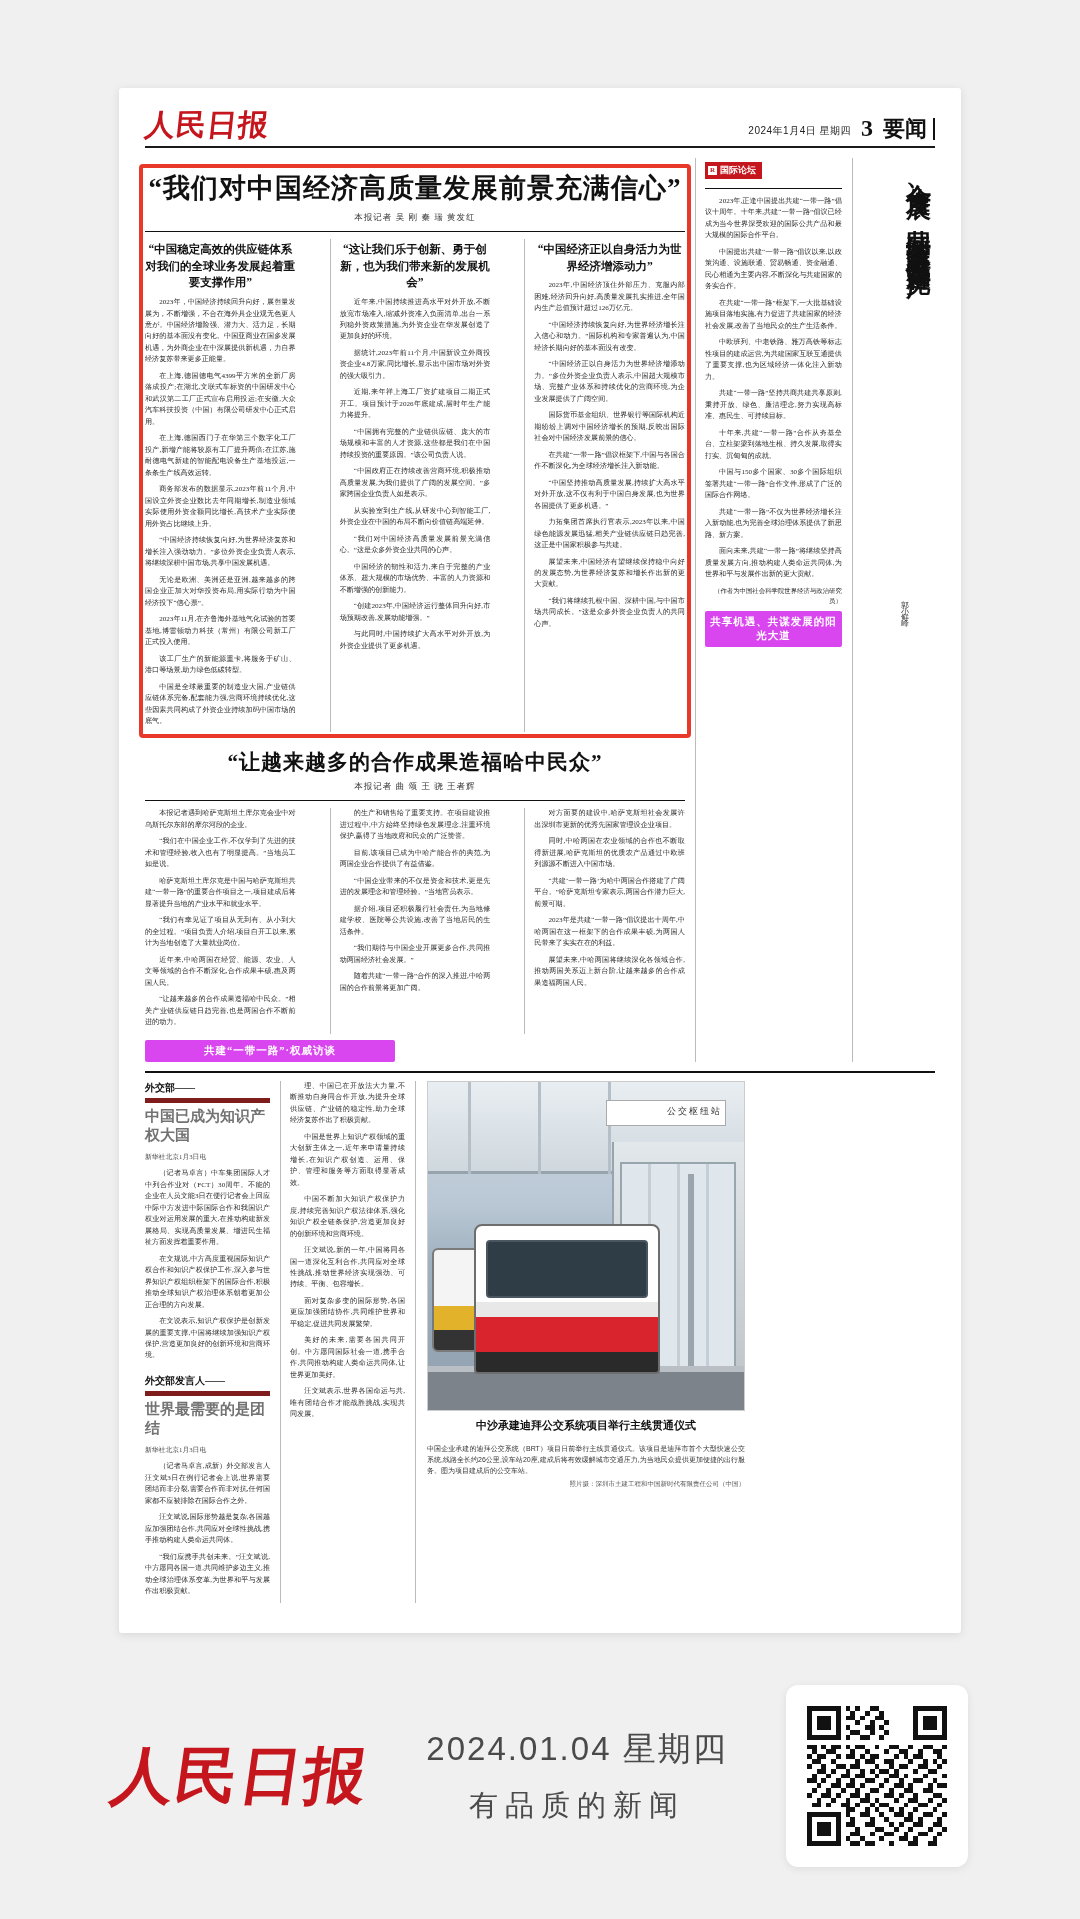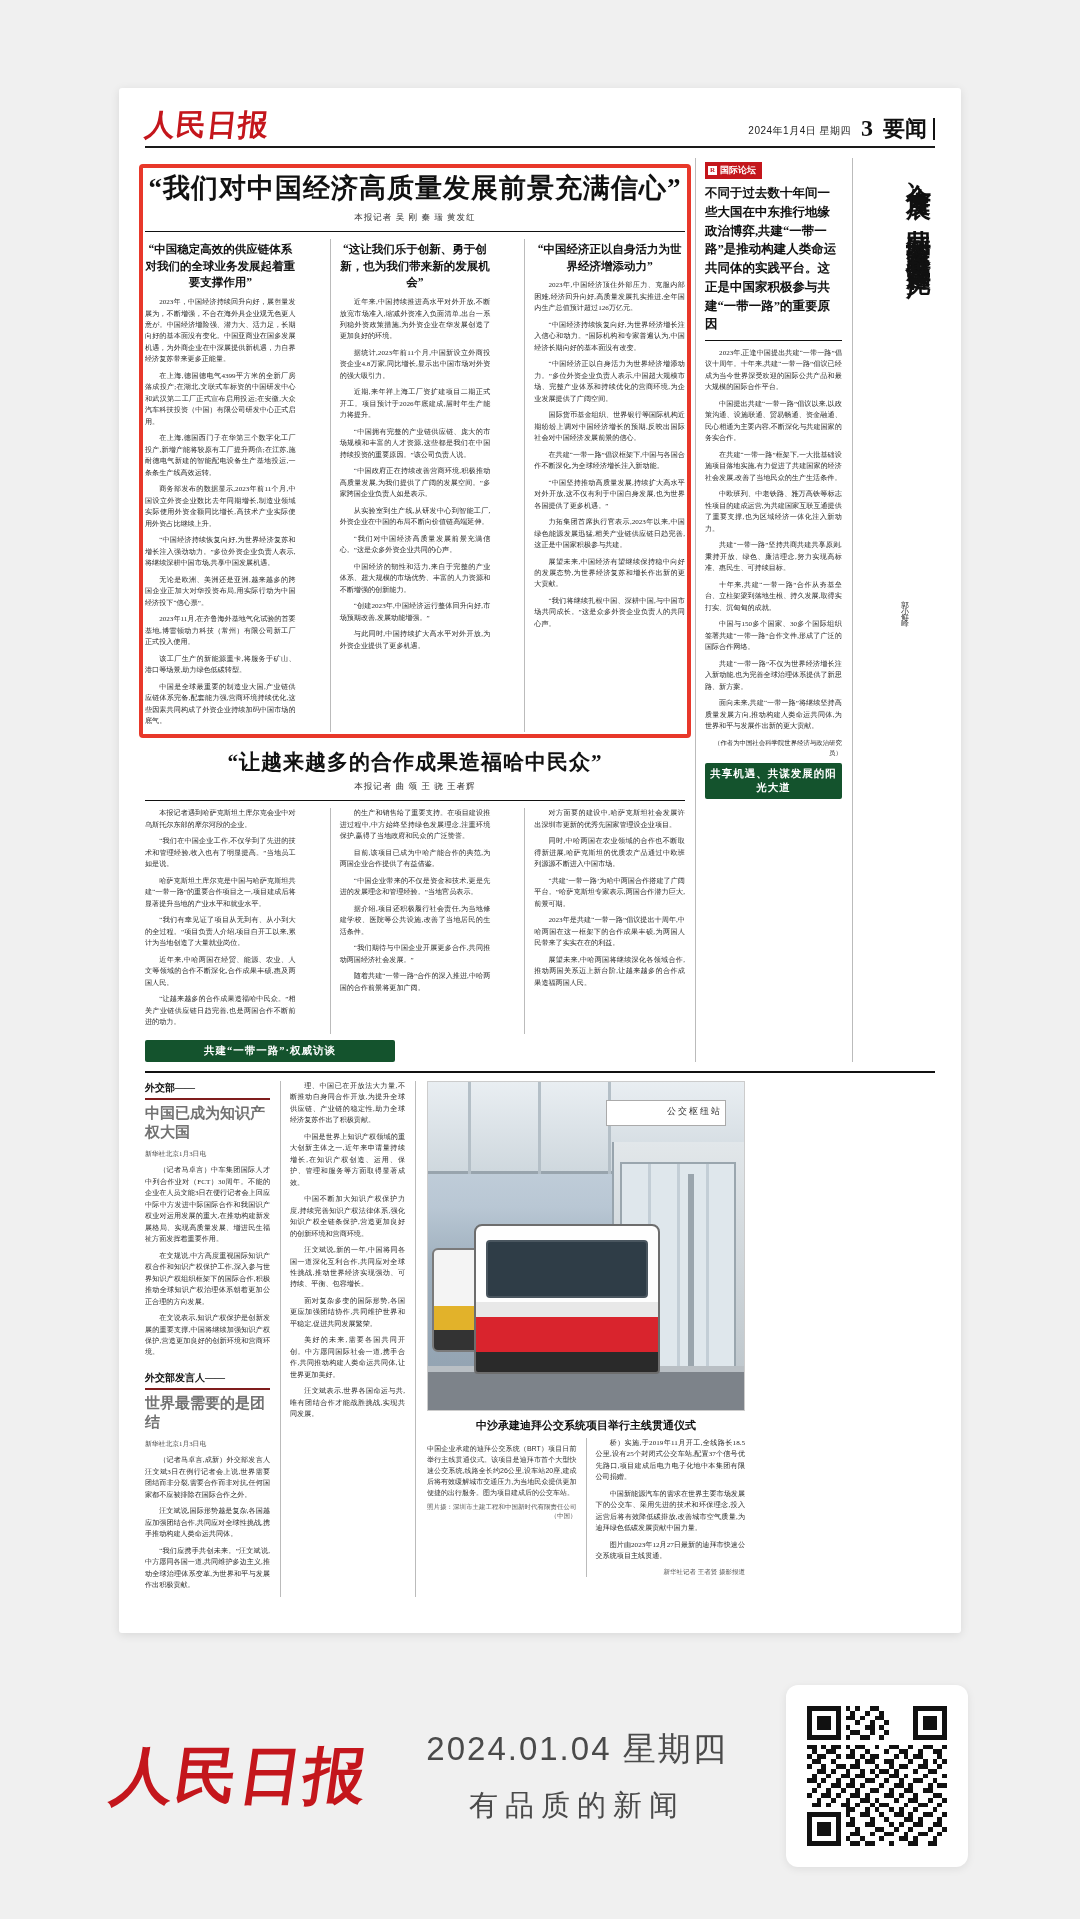--- a/index.html
+++ b/index.html
@@ -156,37 +156,37 @@
     margin: 6px 0 0 6px;
   }
   .vert-byline {
     writing-mode: vertical-rl;
     font-size: 8px; color: #333; letter-spacing: 2px;
     height: 110px; margin-left: 2px;
   }
 
   
   .banner {
-    background: #14532d; color: #fff;
+    background: #d946ef; color: #fff;
     font-family: "Liberation Serif", serif;
     font-weight: bold; font-size: 10.5px;
     text-align: center; padding: 4px 0; letter-spacing: 1px;
     border-radius: 2px;
   }
 
   
   .lower { display: flex; gap: 10px; margin-top: 9px;
            border-top: 2px solid #111; padding-top: 8px; }
   .low-col { width: 125px; }
   .photo-col { width: 330px; }
 
   .dept-head {
     font-family: "Liberation Serif", serif;
     font-size: 10px; color: #111; font-weight: bold;
-    border-bottom: 2px solid #7f1d1d; padding-bottom: 3px; 
+    border-bottom: 5px solid #7f1d1d; padding-bottom: 3px; 
   }
   .dept-title {
     font-family: "Liberation Serif", serif;
     font-weight: bold; font-size: 15px; text-align: left;
     color: #737373; margin: 4px 0 6px;
   }
   .dateline { font-size: 6.8px; color: #444; }
 
   .photo {
     width: 100%; height: 330px; border: 1px solid #ccc; overflow: hidden;
@@ -347,21 +347,20 @@
         </div>
         <div class="banner" style="margin-top:6px;width:250px;">共建“一带一路”·权威访谈</div>
       </div>
     </div>
 
     <div class="col-forum" style="border-left:1px solid #bbb;padding-left:9px;">
       <div class="forum-flag">
         <span class="box">R</span>
         <span>国际论坛</span>
       </div>
-      <div class="forum-title">不同于过去数十年间一些大国在中东推行地缘政治博弈,共建“一带一路”是推动构建人类命运共同体的实践平台。这正是中国家积极参与共建“一带一路”的重要原因</div>
       <div class="rule-thin"></div>
       <p class="tx">2023年,正逢中国提出共建“一带一路”倡议十周年。十年来,共建“一带一路”倡议已经成为当今世界深受欢迎的国际公共产品和最大规模的国际合作平台。</p>
       <p class="tx">中国提出共建“一带一路”倡议以来,以政策沟通、设施联通、贸易畅通、资金融通、民心相通为主要内容,不断深化与共建国家的务实合作。</p>
       <p class="tx">在共建“一带一路”框架下,一大批基础设施项目落地实施,有力促进了共建国家的经济社会发展,改善了当地民众的生产生活条件。</p>
       <p class="tx">中欧班列、中老铁路、雅万高铁等标志性项目的建成运营,为共建国家互联互通提供了重要支撑,也为区域经济一体化注入新动力。</p>
       <p class="tx">共建“一带一路”坚持共商共建共享原则,秉持开放、绿色、廉洁理念,努力实现高标准、惠民生、可持续目标。</p>
       <p class="tx">十年来,共建“一带一路”合作从夯基垒台、立柱架梁到落地生根、持久发展,取得实打实、沉甸甸的成就。</p>
       <p class="tx">中国与150多个国家、30多个国际组织签署共建“一带一路”合作文件,形成了广泛的国际合作网络。</p>
       <p class="tx">共建“一带一路”不仅为世界经济增长注入新动能,也为完善全球治理体系提供了新思路、新方案。</p>
       <p class="tx">面向未来,共建“一带一路”将继续坚持高质量发展方向,推动构建人类命运共同体,为世界和平与发展作出新的更大贡献。</p>
@@ -422,26 +421,20 @@
         <div class="bus2"></div>
         <div class="bus">
             <div class="ws"></div>
           </div>
       </div>
       <div class="cap-title">中沙承建迪拜公交系统项目举行主线贯通仪式</div>
       <div style="display:flex;gap:9px;">
         <div style="flex:1;">
           <div class="caption">中国企业承建的迪拜公交系统（BRT）项目日前举行主线贯通仪式。该项目是迪拜市首个大型快速公交系统,线路全长约26公里,设车站20座,建成后将有效缓解城市交通压力,为当地民众提供更加便捷的出行服务。图为项目建成后的公交车站。</div>
           <div class="credit">照片摄：深圳市土建工程和中国新时代有限责任公司（中国）</div>
-        </div>
-        <div style="flex:1;border-left:1px solid #bbb;padding-left:9px;">
-          <p class="tx">桥）实施,于2019年11月开工,全线路长18.5公里,设有25个封闭式公交车站,配置37个信号优先路口,项目建成后电力电子化地中本集团有限公司捐赠。</p>
-          <p class="tx">中国新能源汽车的需求在世界主要市场发展下的公交车、采用先进的技术和环保理念,投入运营后将有效降低碳排放,改善城市空气质量,为迪拜绿色低碳发展贡献中国力量。</p>
-          <p class="tx">图片由2023年12月27日最新的迪拜市快速公交系统项目主线贯通。</p>
-          <div class="credit">新华社记者  王者贤 摄影报道</div>
         </div>
       </div>
     </div>
   </div>
 </div>
 
 <div class="footer">
   <div class="foot-logo">人民日报</div>
   <div class="foot-text">
     <div class="foot-date">2024.01.04 星期四</div>

